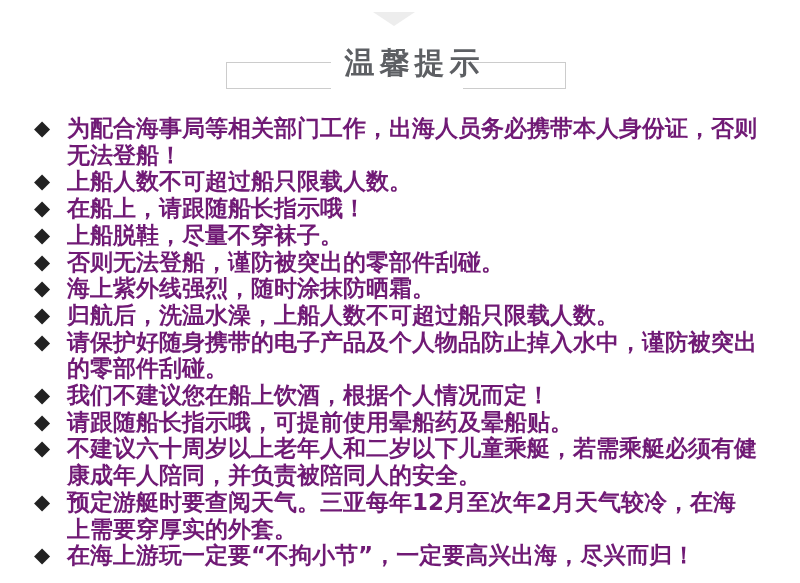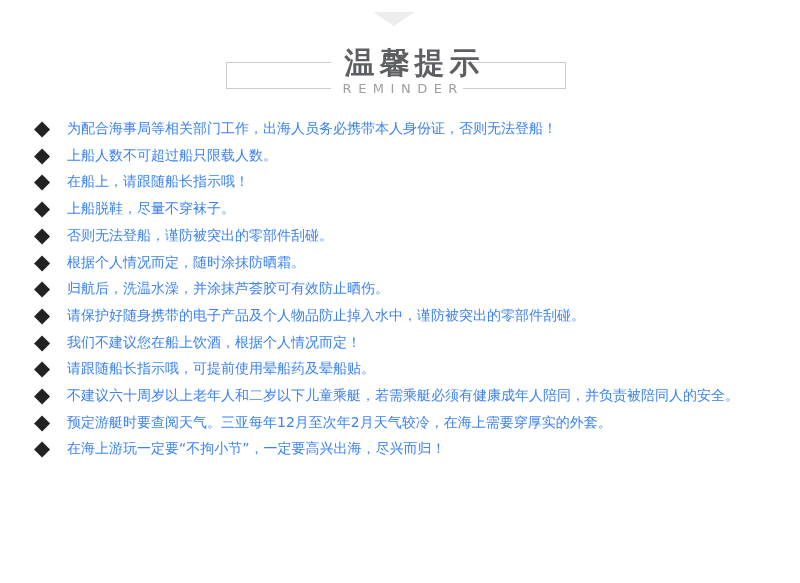--- a/index.html
+++ b/index.html
@@ -75,38 +75,38 @@
     align-items: flex-start;
   }
   .bullet {
     flex: 0 0 33px;
     font-size: 21px;
     line-height: 26.7px;
     color: #222222;
   }
   .reminder-text {
     width: 690px;
-    font-size: 14px;
+    font-size: 23px;
     line-height: 26.7px;
-    color: #3b82f6;
+    color: #701a75;
     word-break: break-all;
+    font-weight: bold;
   }
 </style>
 </head>
 <body>
 
 <div class="page">
 
   <div class="triangle-down"></div>
 
   <div class="header">
     <div class="bracket bracket-left"></div>
     <div class="bracket bracket-right"></div>
     <h1 class="page-title">温馨提示</h1>
-    <div class="page-subtitle">REMINDER</div>
   </div>
 
   <div class="reminder-list">
     <div class="reminder-item">
       <span class="bullet">◆</span>
       <span class="reminder-text">为配合海事局等相关部门工作，出海人员务必携带本人身份证，否则无法登船！</span>
     </div>
     <div class="reminder-item">
       <span class="bullet">◆</span>
       <span class="reminder-text">上船人数不可超过船只限载人数。</span>
@@ -118,25 +118,25 @@
     <div class="reminder-item">
       <span class="bullet">◆</span>
       <span class="reminder-text">上船脱鞋，尽量不穿袜子。</span>
     </div>
     <div class="reminder-item">
       <span class="bullet">◆</span>
       <span class="reminder-text">否则无法登船，谨防被突出的零部件刮碰。</span>
     </div>
     <div class="reminder-item">
       <span class="bullet">◆</span>
-      <span class="reminder-text">根据个人情况而定，随时涂抹防晒霜。</span>
+      <span class="reminder-text">海上紫外线强烈，随时涂抹防晒霜。</span>
     </div>
     <div class="reminder-item">
       <span class="bullet">◆</span>
-      <span class="reminder-text">归航后，洗温水澡，并涂抹芦荟胶可有效防止晒伤。</span>
+      <span class="reminder-text">归航后，洗温水澡，上船人数不可超过船只限载人数。</span>
     </div>
     <div class="reminder-item">
       <span class="bullet">◆</span>
       <span class="reminder-text">请保护好随身携带的电子产品及个人物品防止掉入水中，谨防被突出的零部件刮碰。</span>
     </div>
     <div class="reminder-item">
       <span class="bullet">◆</span>
       <span class="reminder-text">我们不建议您在船上饮酒，根据个人情况而定！</span>
     </div>
     <div class="reminder-item">

